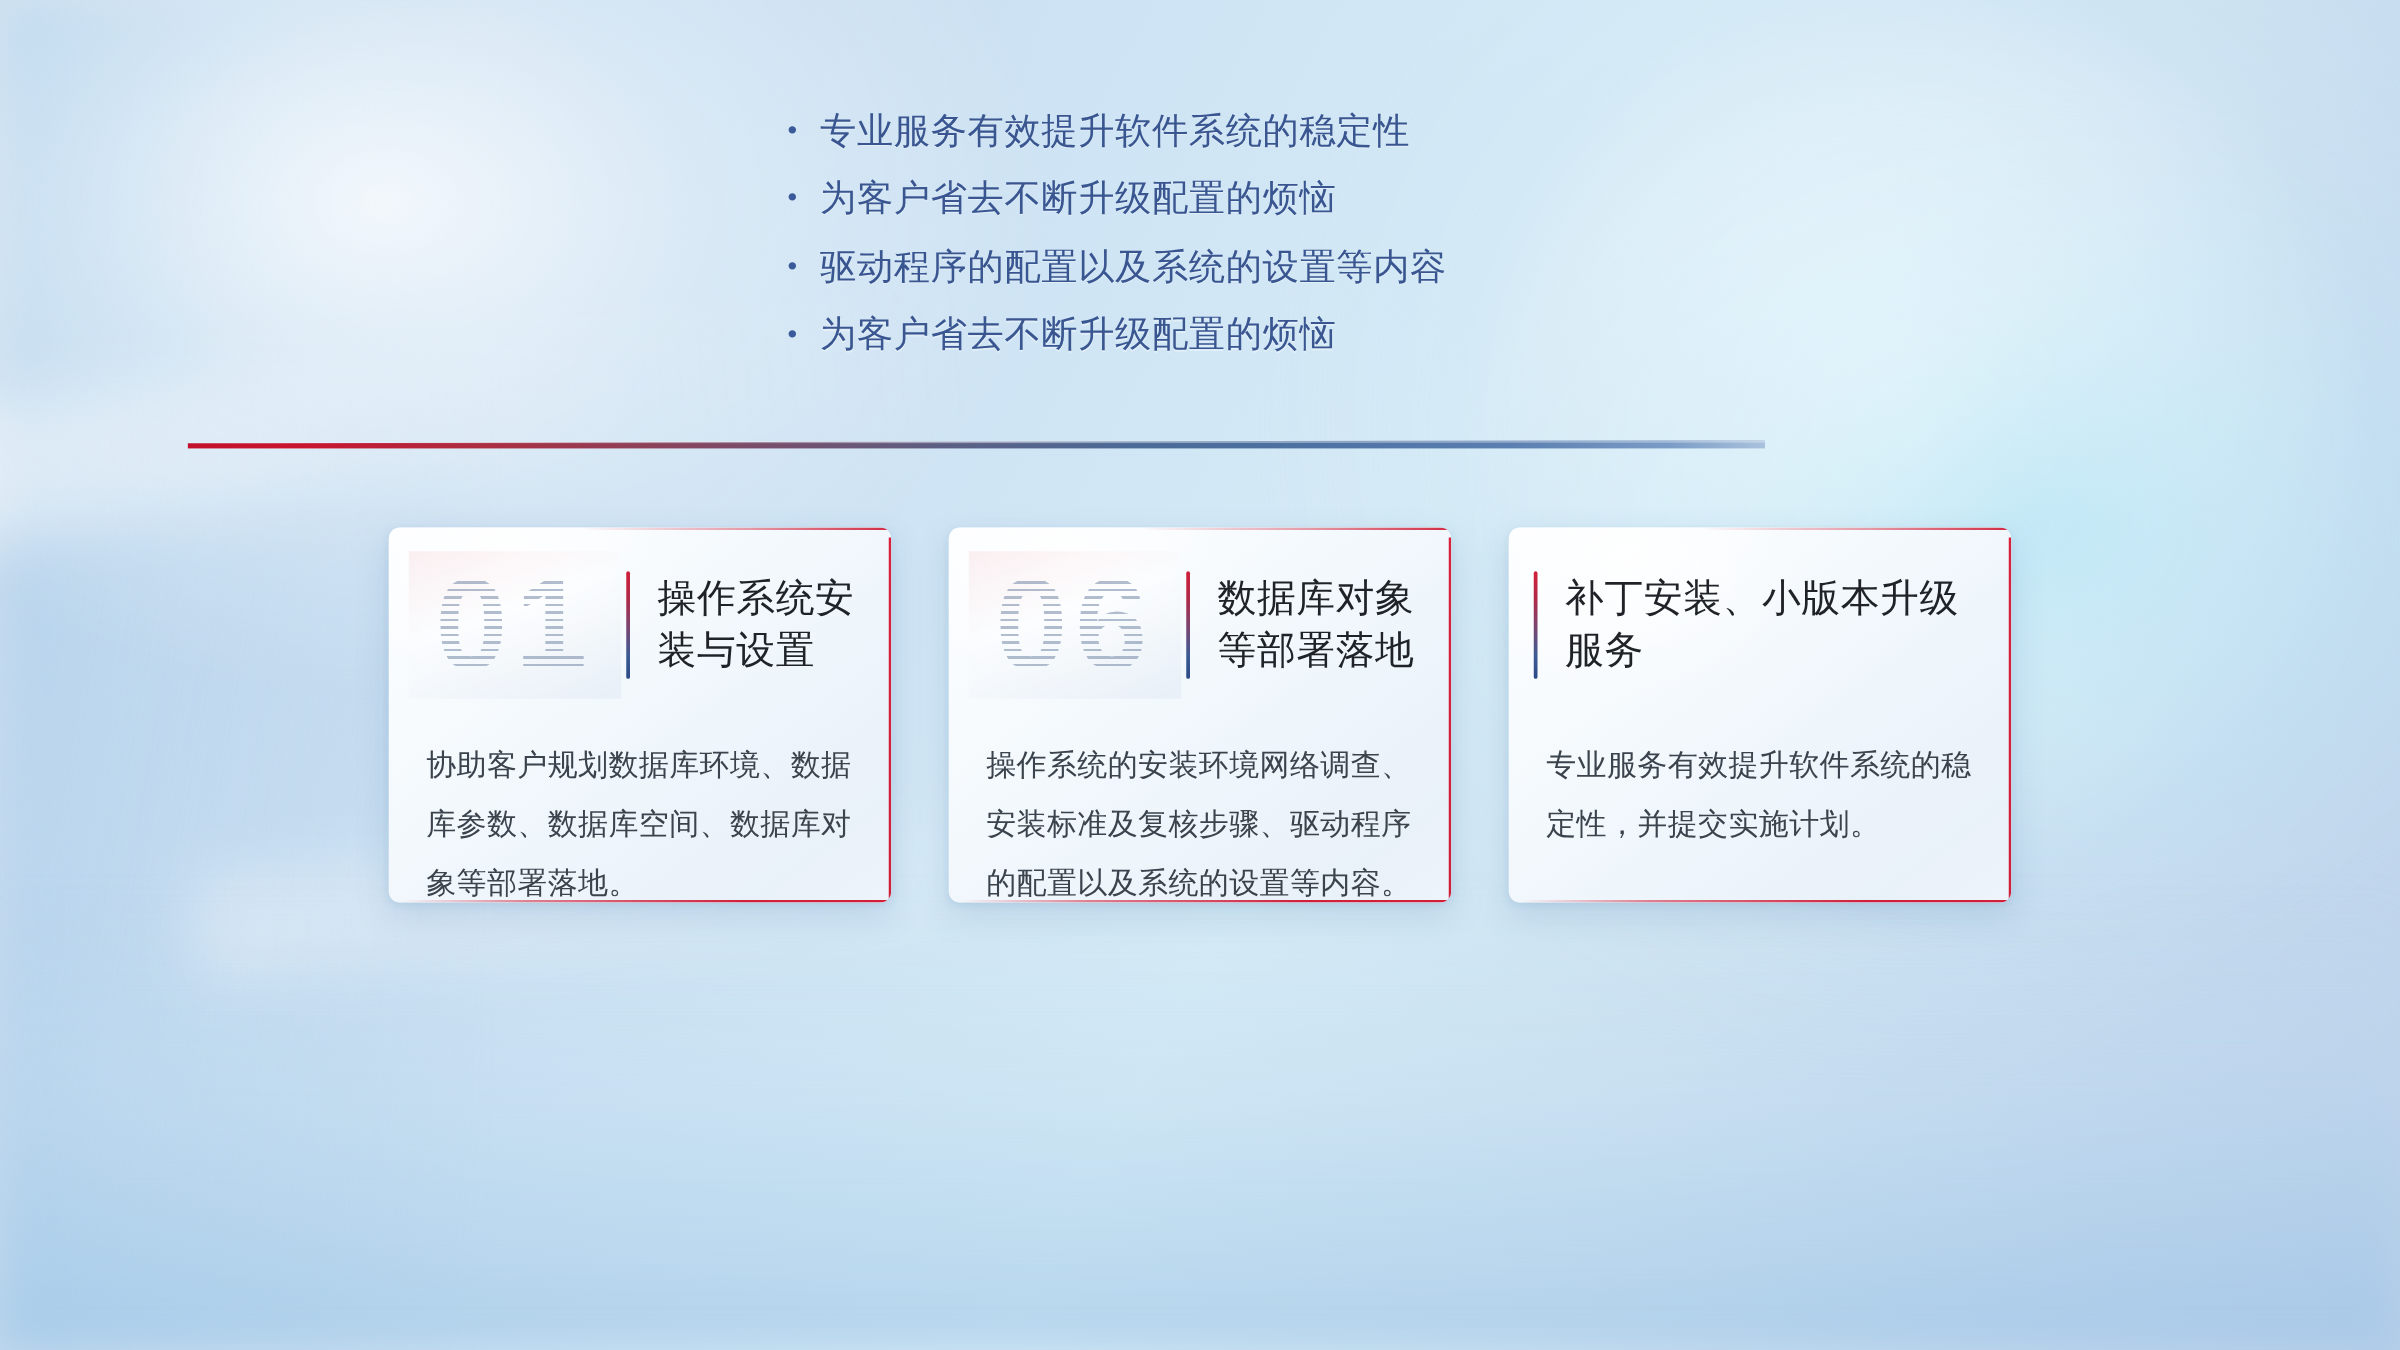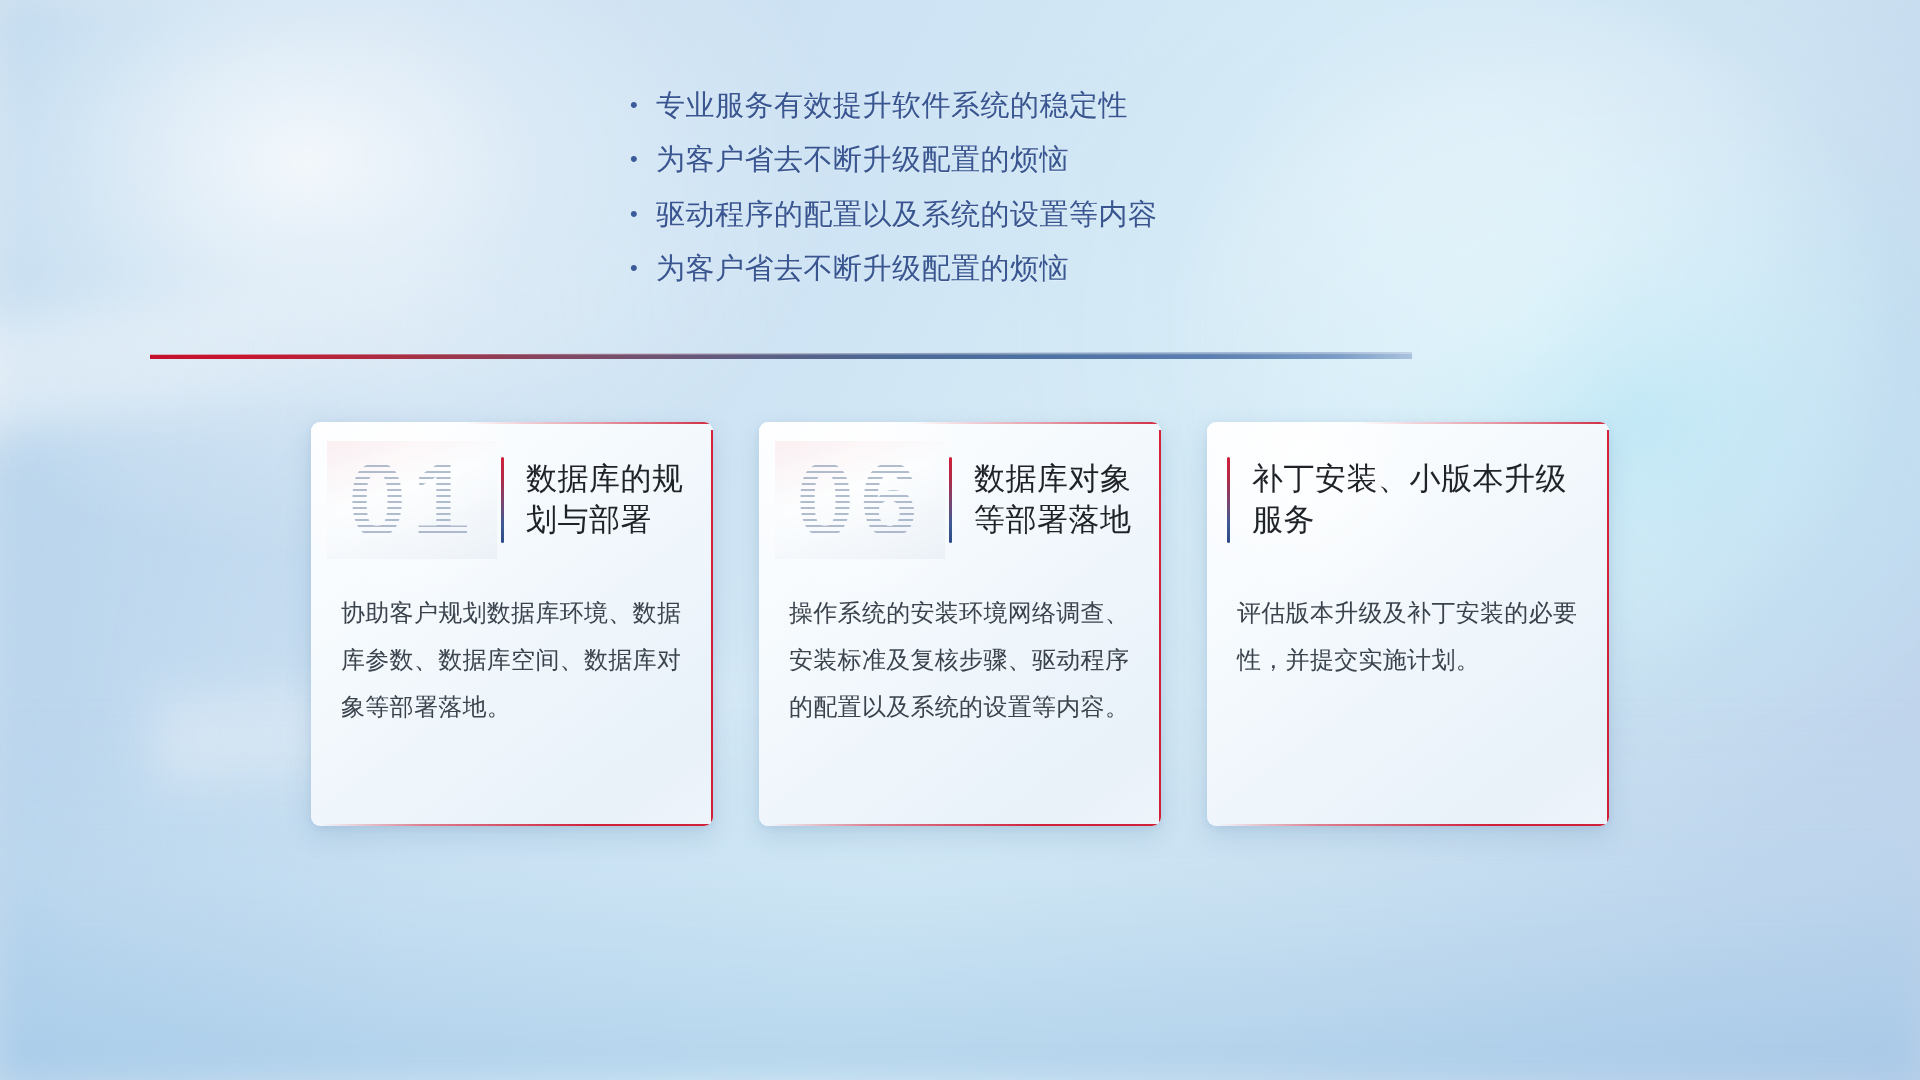--- a/index.html
+++ b/index.html
@@ -96,21 +96,21 @@
     clip-path:polygon(0 60%, 100% 0, 100% 70%, 0 100%);
   }
 
   
   #cards{
     position:absolute; left:0; top:422px; width:100%;
     display:flex; justify-content:center; gap:46px;
   }
   .card{
     position:relative;
-    width:402px; height:404px;
+    width:402px; height:300px;
     border-radius:9px;
     background:linear-gradient(143deg,#fdfeff 0%,#f7fbfe 28%,#eef5fb 62%,#e9f1f9 86%,#eef4fa 100%);
     box-shadow:0 10px 26px rgba(86,128,176,.20), 0 2px 6px rgba(86,128,176,.12);
     overflow:hidden;
   }
   
   .card-edge-right{
     position:absolute; right:0; top:8px; bottom:0; width:2px;
     background:linear-gradient(to bottom,#d8223c 0%,#d2203a 70%,#cf2038 100%);
     border-radius:0 0 2px 0;
@@ -233,21 +233,21 @@
     <div class="card-sheen"></div>
     <div class="card-edge-topright"></div>
     <div class="card-edge-right"></div>
     <div class="card-edge-bottom"></div>
     <div class="card-head">
       <div class="card-num">
         <span>01</span>
         <div class="card-num-tint"></div>
       </div>
       <div class="card-vbar"></div>
-      <div class="card-title">数据库的规划与部署</div>
+      <div class="card-title">操作系统安装与设置</div>
     </div>
     <div class="card-body">协助客户规划数据库环境、数据库参数、数据库空间、数据库对象等部署落地。</div>
   </div>
 
   <div class="card">
     <div class="card-sheen"></div>
     <div class="card-edge-topright"></div>
     <div class="card-edge-right"></div>
     <div class="card-edge-bottom"></div>
     <div class="card-head">
@@ -263,16 +263,16 @@
 
   <div class="card">
     <div class="card-sheen"></div>
     <div class="card-edge-topright"></div>
     <div class="card-edge-right"></div>
     <div class="card-edge-bottom"></div>
     <div class="card-head">
       <div class="card-vbar"></div>
       <div class="card-title">补丁安装、小版本升级服务</div>
     </div>
-    <div class="card-body">评估版本升级及补丁安装的必要性，并提交实施计划。</div>
+    <div class="card-body">专业服务有效提升软件系统的稳定性，并提交实施计划。</div>
   </div>
 
 </div>
 
 </body></html>

